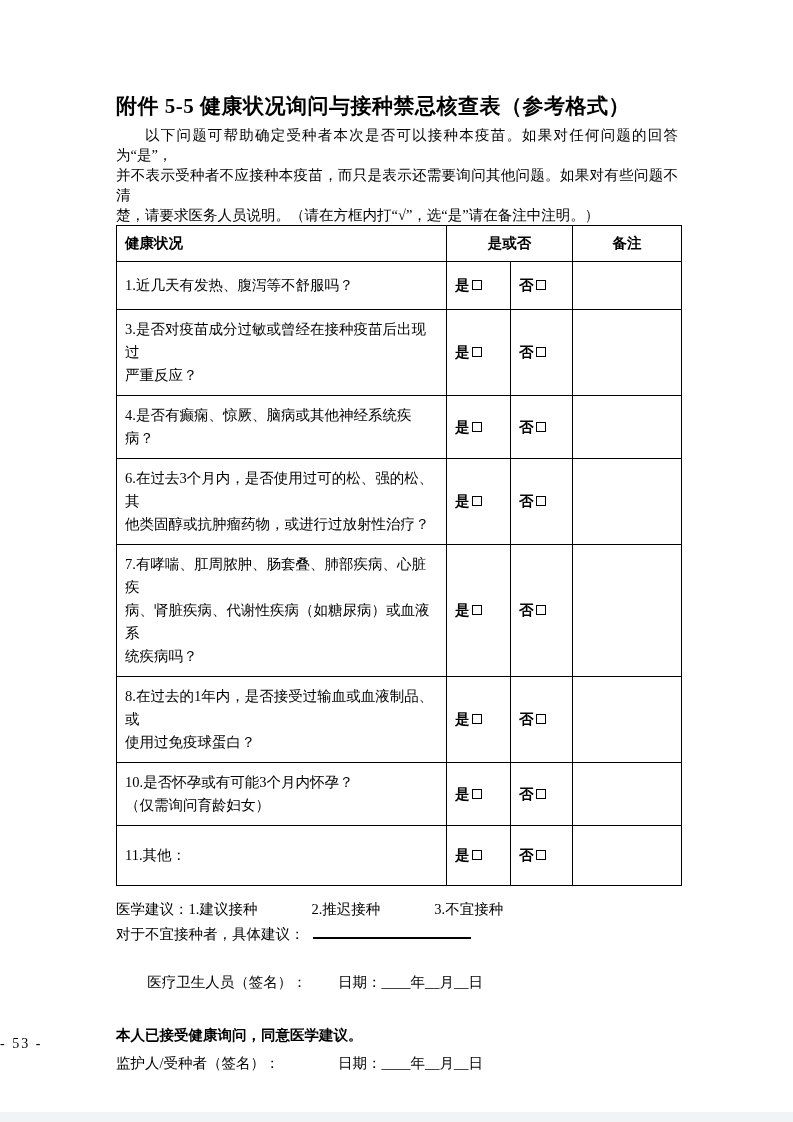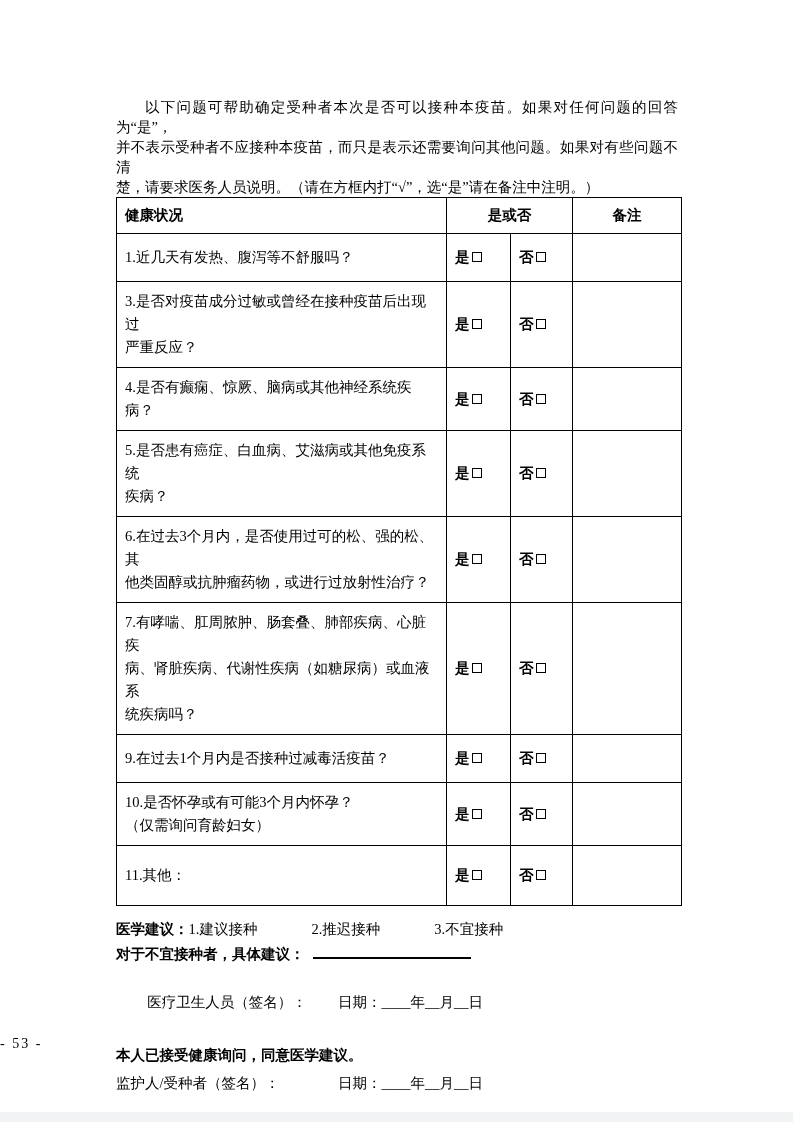--- a/index.html
+++ b/index.html
@@ -80,21 +80,21 @@
     width: 8px;
     height: 8px;
     border: 1px solid #000;
     margin-left: 2px;
   }
   .advice {
     margin-top: 13px;
     font-size: 14.5px;
     line-height: 20px;
   }
-  .advice-label, .unfit-label { font-weight: bold; }
+  .advice-label, .unfit-label { font-weight: normal; }
   .advice-option { display: inline-block; margin-right: 54px; }
   .advice-option:last-child { margin-right: 0; }
   .unfit-line { margin-top: 3px; font-size: 14.5px; line-height: 20px; }
   .unfit-blank {
     display: inline-block;
     width: 158px;
     height: 15px;
     border-bottom: 2px solid #000;
     margin-left: 8px;
     vertical-align: baseline;
@@ -129,20 +129,21 @@
     height: 10px;
     background: #f2f3f4;
   }
 </style>
 </head>
 <body>
 
 <div class="page">
   <div class="content">
 
+    <h1 class="title">附件 5-5 健康状况询问与接种禁忌核查表（参考格式）</h1>
 
 
     <p class="intro">以下问题可帮助确定受种者本次是否可以接种本疫苗。如果对任何问题的回答为“是”，
 并不表示受种者不应接种本疫苗，而只是表示还需要询问其他问题。如果对有些问题不清
 楚，请要求医务人员说明。（请在方框内打“√”，选“是”请在备注中注明。）</p>
 
     <table class="form">
       <colgroup>
         <col style="width:330px">
           <col style="width:64px">
@@ -172,52 +173,46 @@
         <td class="remark"></td>
       </tr>
 
       <tr style="height:47px">
         <td class="q">4.是否有癫痫、惊厥、脑病或其他神经系统疾病？</td>
         <td class="yn"><span>是</span><span class="cb"></span></td>
         <td class="yn"><span>否</span><span class="cb"></span></td>
         <td class="remark"></td>
       </tr>
 
-      <tr style="height:55px">
-        <td class="q">5.是否患有癌症、白血病、艾滋病或其他免疫系统
-疾病？</td>
-        <td class="yn"><span>是</span><span class="cb"></span></td>
-        <td class="yn"><span>否</span><span class="cb"></span></td>
-        <td class="remark"></td>
-      </tr>
 
       <tr style="height:52px">
         <td class="q">6.在过去3个月内，是否使用过可的松、强的松、其
 他类固醇或抗肿瘤药物，或进行过放射性治疗？</td>
         <td class="yn"><span>是</span><span class="cb"></span></td>
         <td class="yn"><span>否</span><span class="cb"></span></td>
         <td class="remark"></td>
       </tr>
 
       <tr style="height:66px">
         <td class="q">7.有哮喘、肛周脓肿、肠套叠、肺部疾病、心脏疾
 病、肾脏疾病、代谢性疾病（如糖尿病）或血液系
 统疾病吗？</td>
         <td class="yn"><span>是</span><span class="cb"></span></td>
         <td class="yn"><span>否</span><span class="cb"></span></td>
         <td class="remark"></td>
       </tr>
 
-
-      <tr style="height:48px">
-        <td class="q">9.在过去1个月内是否接种过减毒活疫苗？</td>
-        <td class="yn"><span>是</span><span class="cb"></span></td>
-        <td class="yn"><span>否</span><span class="cb"></span></td>
-        <td class="remark"></td>
-      </tr>
+      <tr style="height:51px">
+        <td class="q">8.在过去的1年内，是否接受过输血或血液制品、或
+使用过免疫球蛋白？</td>
+        <td class="yn"><span>是</span><span class="cb"></span></td>
+        <td class="yn"><span>否</span><span class="cb"></span></td>
+        <td class="remark"></td>
+      </tr>
+
 
       <tr style="height:51px">
         <td class="q">10.是否怀孕或有可能3个月内怀孕？
 （仅需询问育龄妇女）</td>
         <td class="yn"><span>是</span><span class="cb"></span></td>
         <td class="yn"><span>否</span><span class="cb"></span></td>
         <td class="remark"></td>
       </tr>
 
       <tr style="height:60px">

